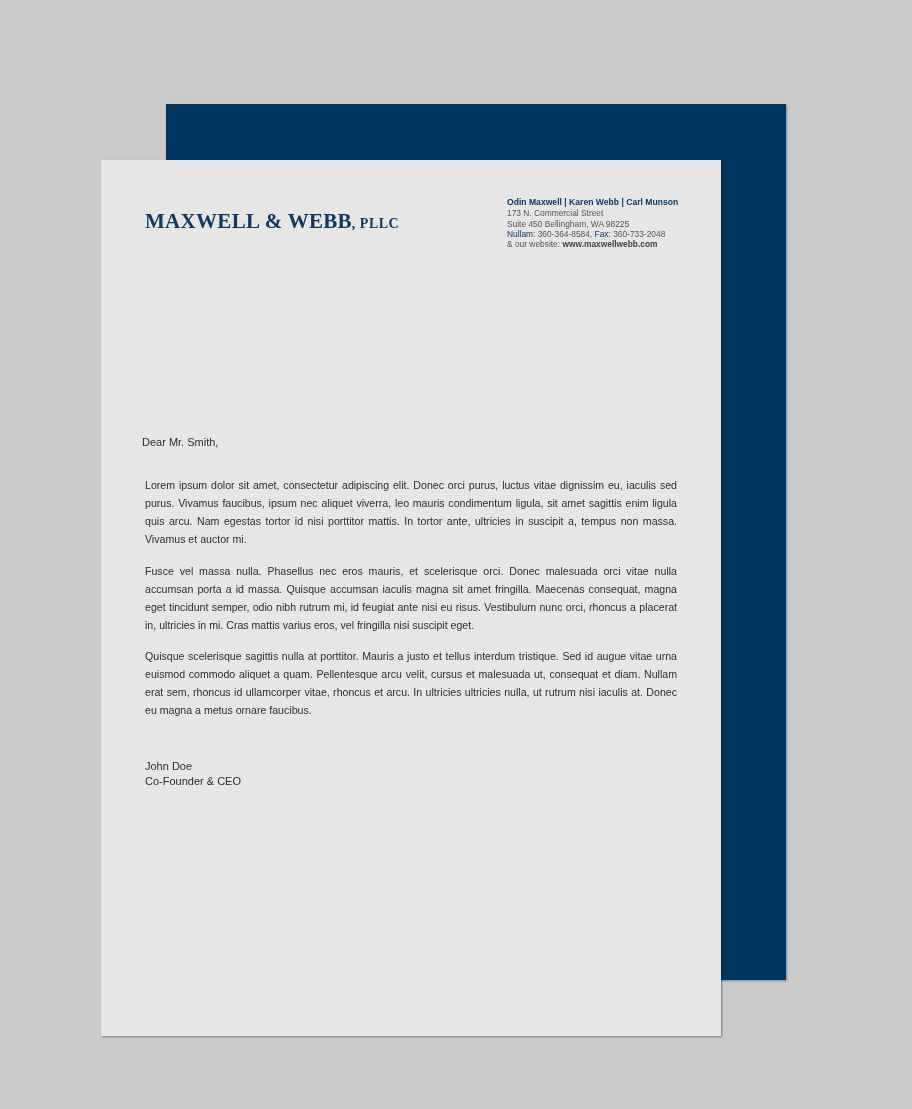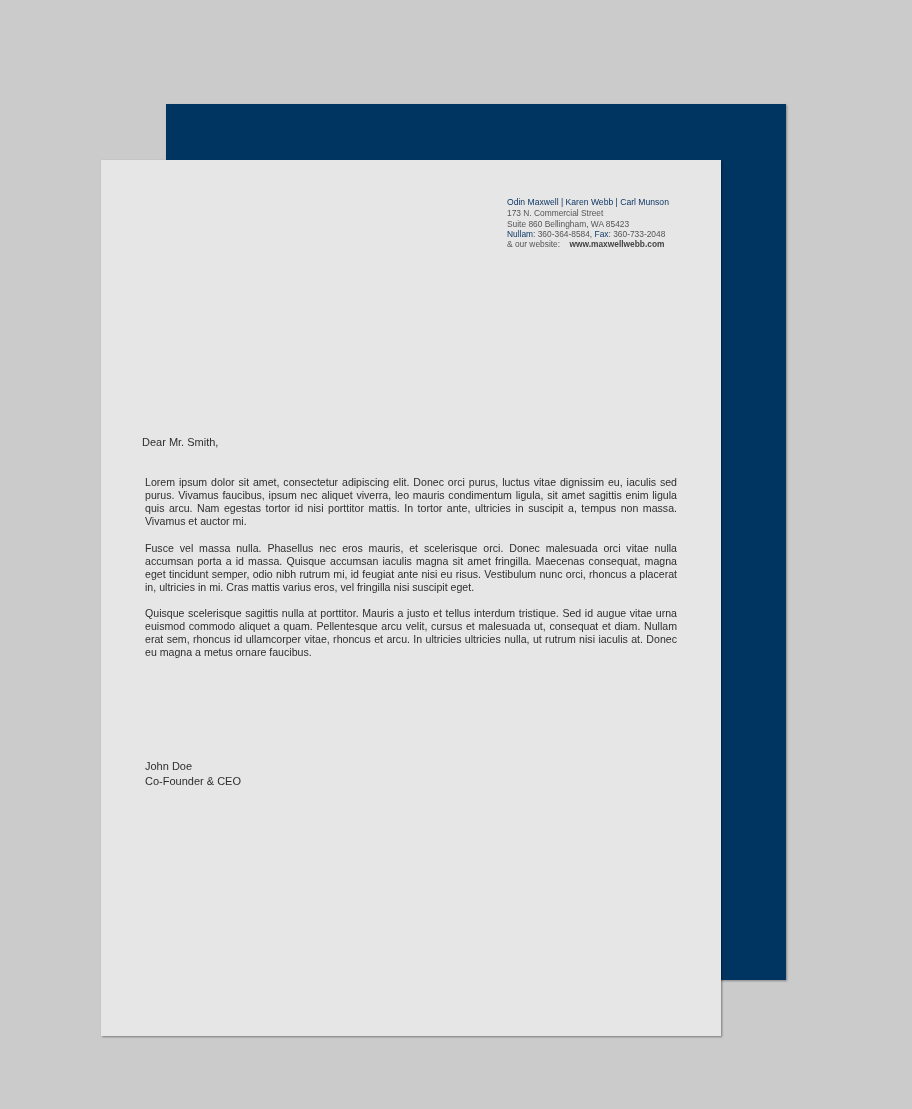--- a/index.html
+++ b/index.html
@@ -22,47 +22,48 @@
   .logo {
     position:absolute; left:44px; top:49px;
     font-family:"Liberation Serif", serif; font-weight:bold;
     font-size:21px; color:#0f3866; letter-spacing:0.3px; white-space:nowrap;
   }
   .logo .suffix { font-size:14px; letter-spacing:0.5px; }
   .contact {
     position:absolute; left:406px; top:37px;
     font-size:8.4px; line-height:10.3px; color:#555; white-space:nowrap;
   }
-  .contact .partners { color:#0f3866; font-weight:normal; font-size:8.6px; margin-bottom:1px; }
+  .contact .partners { color:#0f3866; font-weight:bold; font-size:8.6px; margin-bottom:1px; }
   .contact .lbl { color:#0f3866; }
-  .contact .web { color:#444; font-weight:bold;margin-left:7px; }
+  .contact .web { color:#444; font-weight:bold; }
   .salutation {
     position:absolute; left:41px; top:276px; font-size:11px; color:#2e2e2e;
   }
   .body {
     position:absolute; left:44px; top:316px; width:532px;
-    font-size:10.6px; line-height:13px; color:#2e2e2e;
+    font-size:10.6px; line-height:18px; color:#2e2e2e;
     text-align:justify;
   }
   .body p { margin:0 0 13.5px 0; }
   .signature {
     position:absolute; left:44px; top:599px; font-size:11px; line-height:15px; color:#2e2e2e;
   }
 </style>
 </head>
 <body>
 
 <div class="back-sheet"></div>
 
 <div class="page">
+  <div class="logo"><span>MAXWELL &amp; WEBB</span><span class="suffix">, PLLC</span></div>
 
   <div class="contact">
     <div class="partners">Odin Maxwell | Karen Webb | Carl Munson</div>
     <div>173 N. Commercial Street</div>
-    <div>Suite 860 Bellingham, WA 85423</div>
+    <div>Suite 450 Bellingham, WA 98225</div>
     <div><span class="lbl">Nullam</span><span>: 360-364-8584, </span><span class="lbl">Fax</span><span>: 360-733-2048</span></div>
     <div><span>&amp; our website: </span><span class="web">www.maxwellwebb.com</span></div>
   </div>
 
   <div class="salutation">Dear Mr. Smith,</div>
 
   <div class="body">
     <p>Lorem ipsum dolor sit amet, consectetur adipiscing elit. Donec orci purus, luctus vitae dignissim eu, iaculis sed purus. Vivamus faucibus, ipsum nec aliquet viverra, leo mauris condimentum ligula, sit amet sagittis enim ligula quis arcu. Nam egestas tortor id nisi porttitor mattis. In tortor ante, ultricies in suscipit a, tempus non massa. Vivamus et auctor mi.</p>
     <p>Fusce vel massa nulla. Phasellus nec eros mauris, et scelerisque orci. Donec malesuada orci vitae nulla accumsan porta a id massa. Quisque accumsan iaculis magna sit amet fringilla. Maecenas consequat, magna eget tincidunt semper, odio nibh rutrum mi, id feugiat ante nisi eu risus. Vestibulum nunc orci, rhoncus a placerat in, ultricies in mi. Cras mattis varius eros, vel fringilla nisi suscipit eget.</p>
     <p>Quisque scelerisque sagittis nulla at porttitor. Mauris a justo et tellus interdum tristique. Sed id augue vitae urna euismod commodo aliquet a quam. Pellentesque arcu velit, cursus et malesuada ut, consequat et diam. Nullam erat sem, rhoncus id ullamcorper vitae, rhoncus et arcu. In ultricies ultricies nulla, ut rutrum nisi iaculis at. Donec eu magna a metus ornare faucibus.</p>

